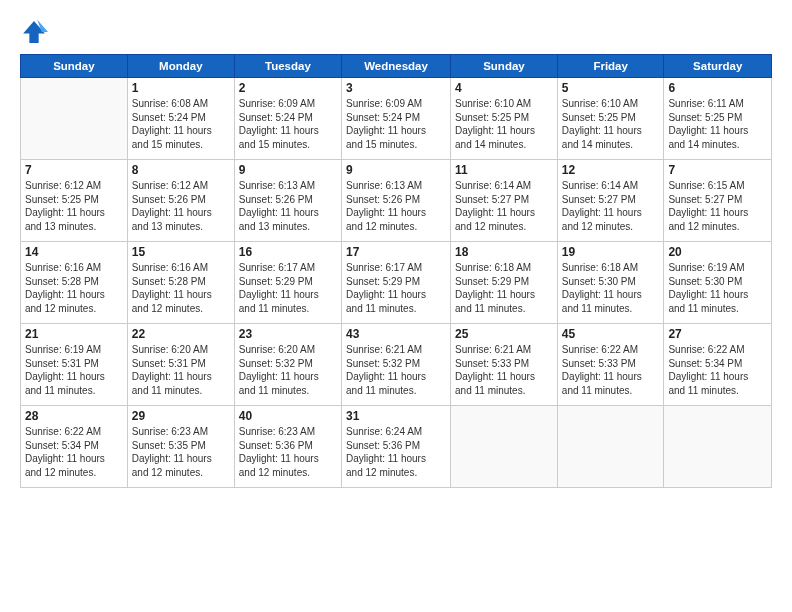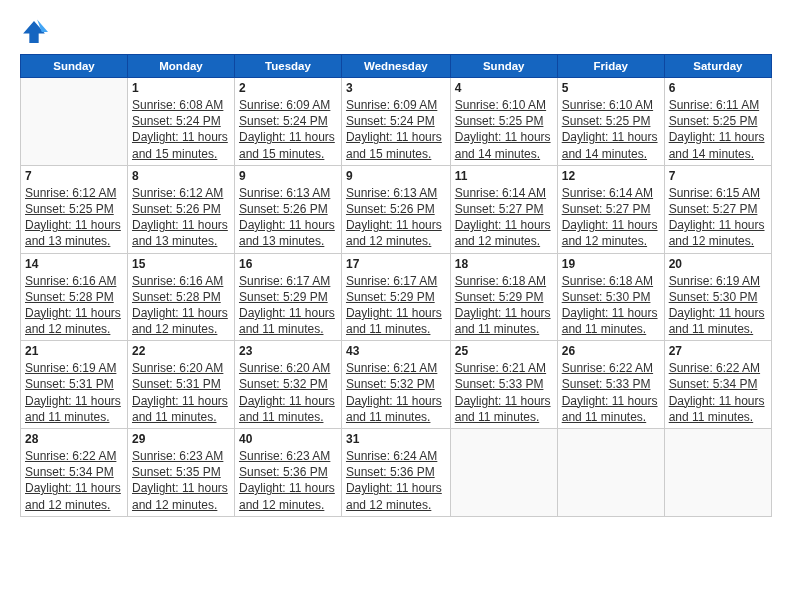--- a/index.html
+++ b/index.html
@@ -82,23 +82,22 @@
     }
     .day-num {
       font-weight: bold;
       font-size: 12px;
       color: #222;
       display: block;
       margin-bottom: 2px;
     }
     .day-info {
       color: #333;
-      font-size: 12px;
+      font-size: 10px;
       line-height: 1.35;
-      text-decoration: underline;
     }
     .week-row td {
       height: 82px;
     }
   </style>
 </head>
 <body>
 
 <div class="page">
   <div class="header-row">
@@ -233,21 +232,21 @@
           </td>
           <td>
             <span class="day-num">43</span>
             <div class="day-info">Sunrise: 6:21 AM<br>Sunset: 5:32 PM<br>Daylight: 11 hours<br>and 11 minutes.</div>
           </td>
           <td>
             <span class="day-num">25</span>
             <div class="day-info">Sunrise: 6:21 AM<br>Sunset: 5:33 PM<br>Daylight: 11 hours<br>and 11 minutes.</div>
           </td>
           <td>
-            <span class="day-num">26</span>
+            <span class="day-num">45</span>
             <div class="day-info">Sunrise: 6:22 AM<br>Sunset: 5:33 PM<br>Daylight: 11 hours<br>and 11 minutes.</div>
           </td>
           <td>
             <span class="day-num">27</span>
             <div class="day-info">Sunrise: 6:22 AM<br>Sunset: 5:34 PM<br>Daylight: 11 hours<br>and 11 minutes.</div>
           </td>
         </tr>
         <tr class="week-row">
           <td>
             <span class="day-num">28</span>

